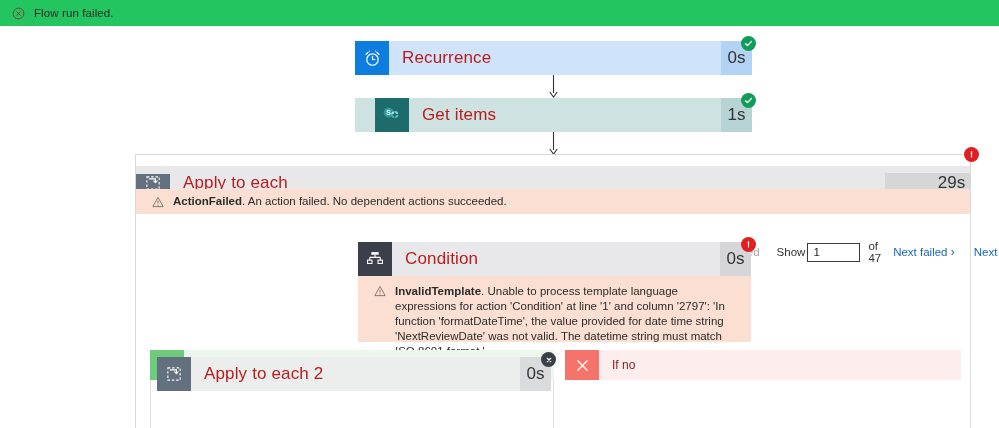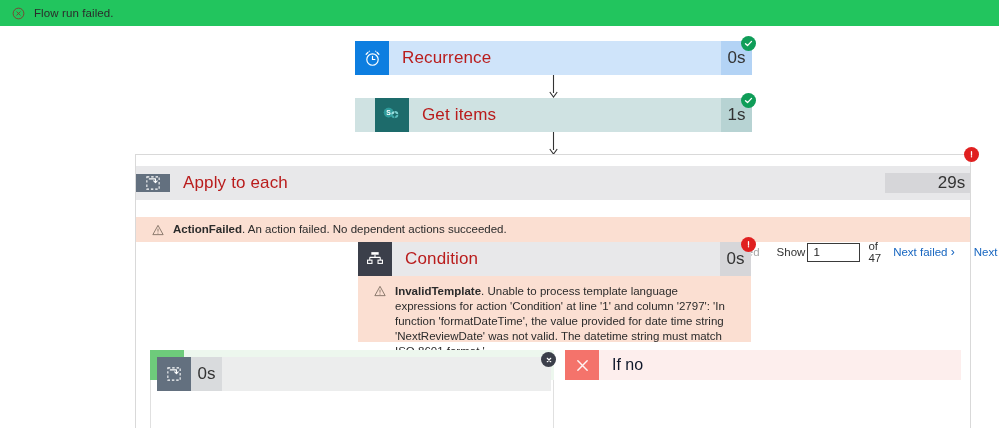--- a/index.html
+++ b/index.html
@@ -185,21 +185,20 @@
     line-height: 15px;
     color: #2b2b2b;
   }
   .err-text b { font-weight: bold; }
 
   #err-applytoeach {
     position: absolute;
     left: 0; top: 34px;
     width: 834px; height: 25px;
     align-items: center;
-    margin-top: 28px;
   }
   #err-condition {
     position: absolute;
     left: 358px; top: 250px;
     width: 393px; height: 66px;
     padding-top: 8px;
   }
 
   
   .pager {
@@ -247,22 +246,22 @@
     flex: 0 0 34px;
     display: flex;
     align-items: center;
     justify-content: center;
   }
   .branch-label {
     flex: 1 1 auto;
     display: flex;
     align-items: center;
     padding-left: 13px;
-    font-size: 16px;
-    color: #0f172a;
+    font-size: 12px;
+    color: #7f1d1d;
   }
   #branch-yes {
     left: 150px; top: 324px; width: 404px;
     background: #edf7ee;
   }
   #branch-yes .branch-icon { background: #6ecb7b; }
   #branch-no {
     left: 565px; top: 324px; width: 396px;
     background: #fdeeed;
   }
@@ -429,20 +428,21 @@
   <div id="branch-yes-body"></div>
 
   <div class="card" id="card-applytoeach2">
     <div class="card-icon">
       <svg width="18" height="18" viewBox="0 0 22 22">
         <rect x="3.5" y="3.5" width="15" height="15" fill="none" stroke="#ffffff" stroke-width="1.3" stroke-dasharray="3 2.3"></rect>
         <path d="M6.5 6 H14 V10" fill="none" stroke="#ffffff" stroke-width="1.4" stroke-linecap="round" stroke-linejoin="round"></path>
         <path d="M11.9 8.4 L14 10.6 L16.1 8.4" fill="none" stroke="#ffffff" stroke-width="1.4" stroke-linecap="round" stroke-linejoin="round"></path>
       </svg>
     </div>
+    <div class="card-title">Apply to each 2</div>
     <div class="card-dur">0s</div>
   </div>
   <div class="badge x" id="badge-applytoeach2">
     <svg width="8" height="8" viewBox="0 0 12 12">
       <path d="M3.4 3.4 L8.6 8.6 M8.6 3.4 L3.4 8.6" stroke="#ffffff" stroke-width="1.7" stroke-linecap="round"></path>
     </svg>
   </div>
 
   <div class="branch-head" id="branch-no">
     <div class="branch-icon">

